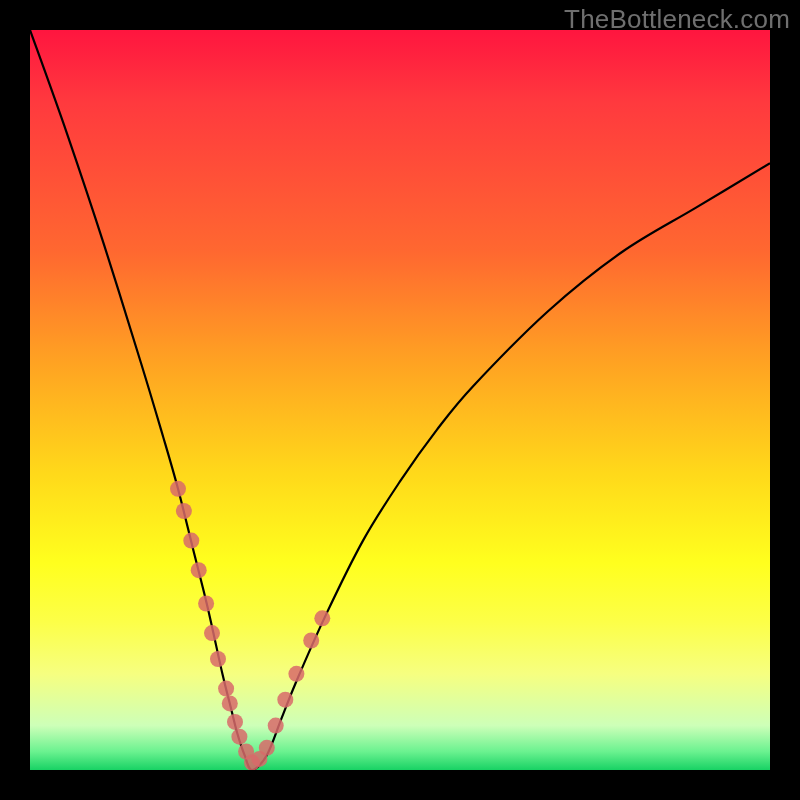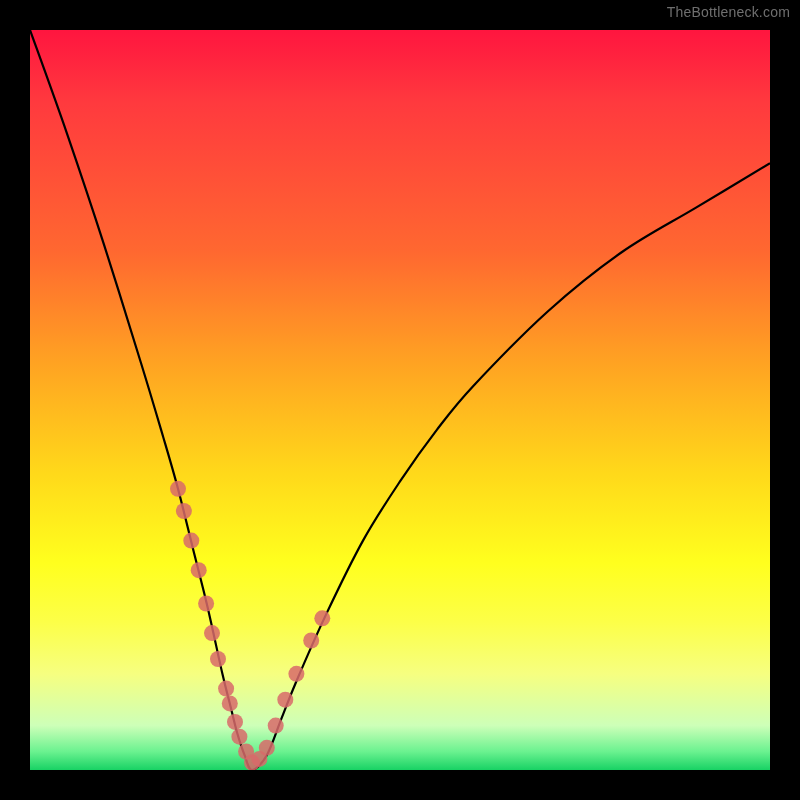--- a/index.html
+++ b/index.html
@@ -42,21 +42,21 @@
   }
   svg.curve {
     position: absolute;
     inset: 0;
   }
   .watermark {
     position: absolute;
     top: 4px;
     right: 10px;
     color: #6f6f6f;
-    font-size: 14px;
+    font-size: 26px;
     letter-spacing: 0.2px;
     font-weight: 400;
   }
 </style>
 </head>
 <body>
 
 <div class="frame">
   <div class="watermark">TheBottleneck.com</div>
   <div class="plot">

